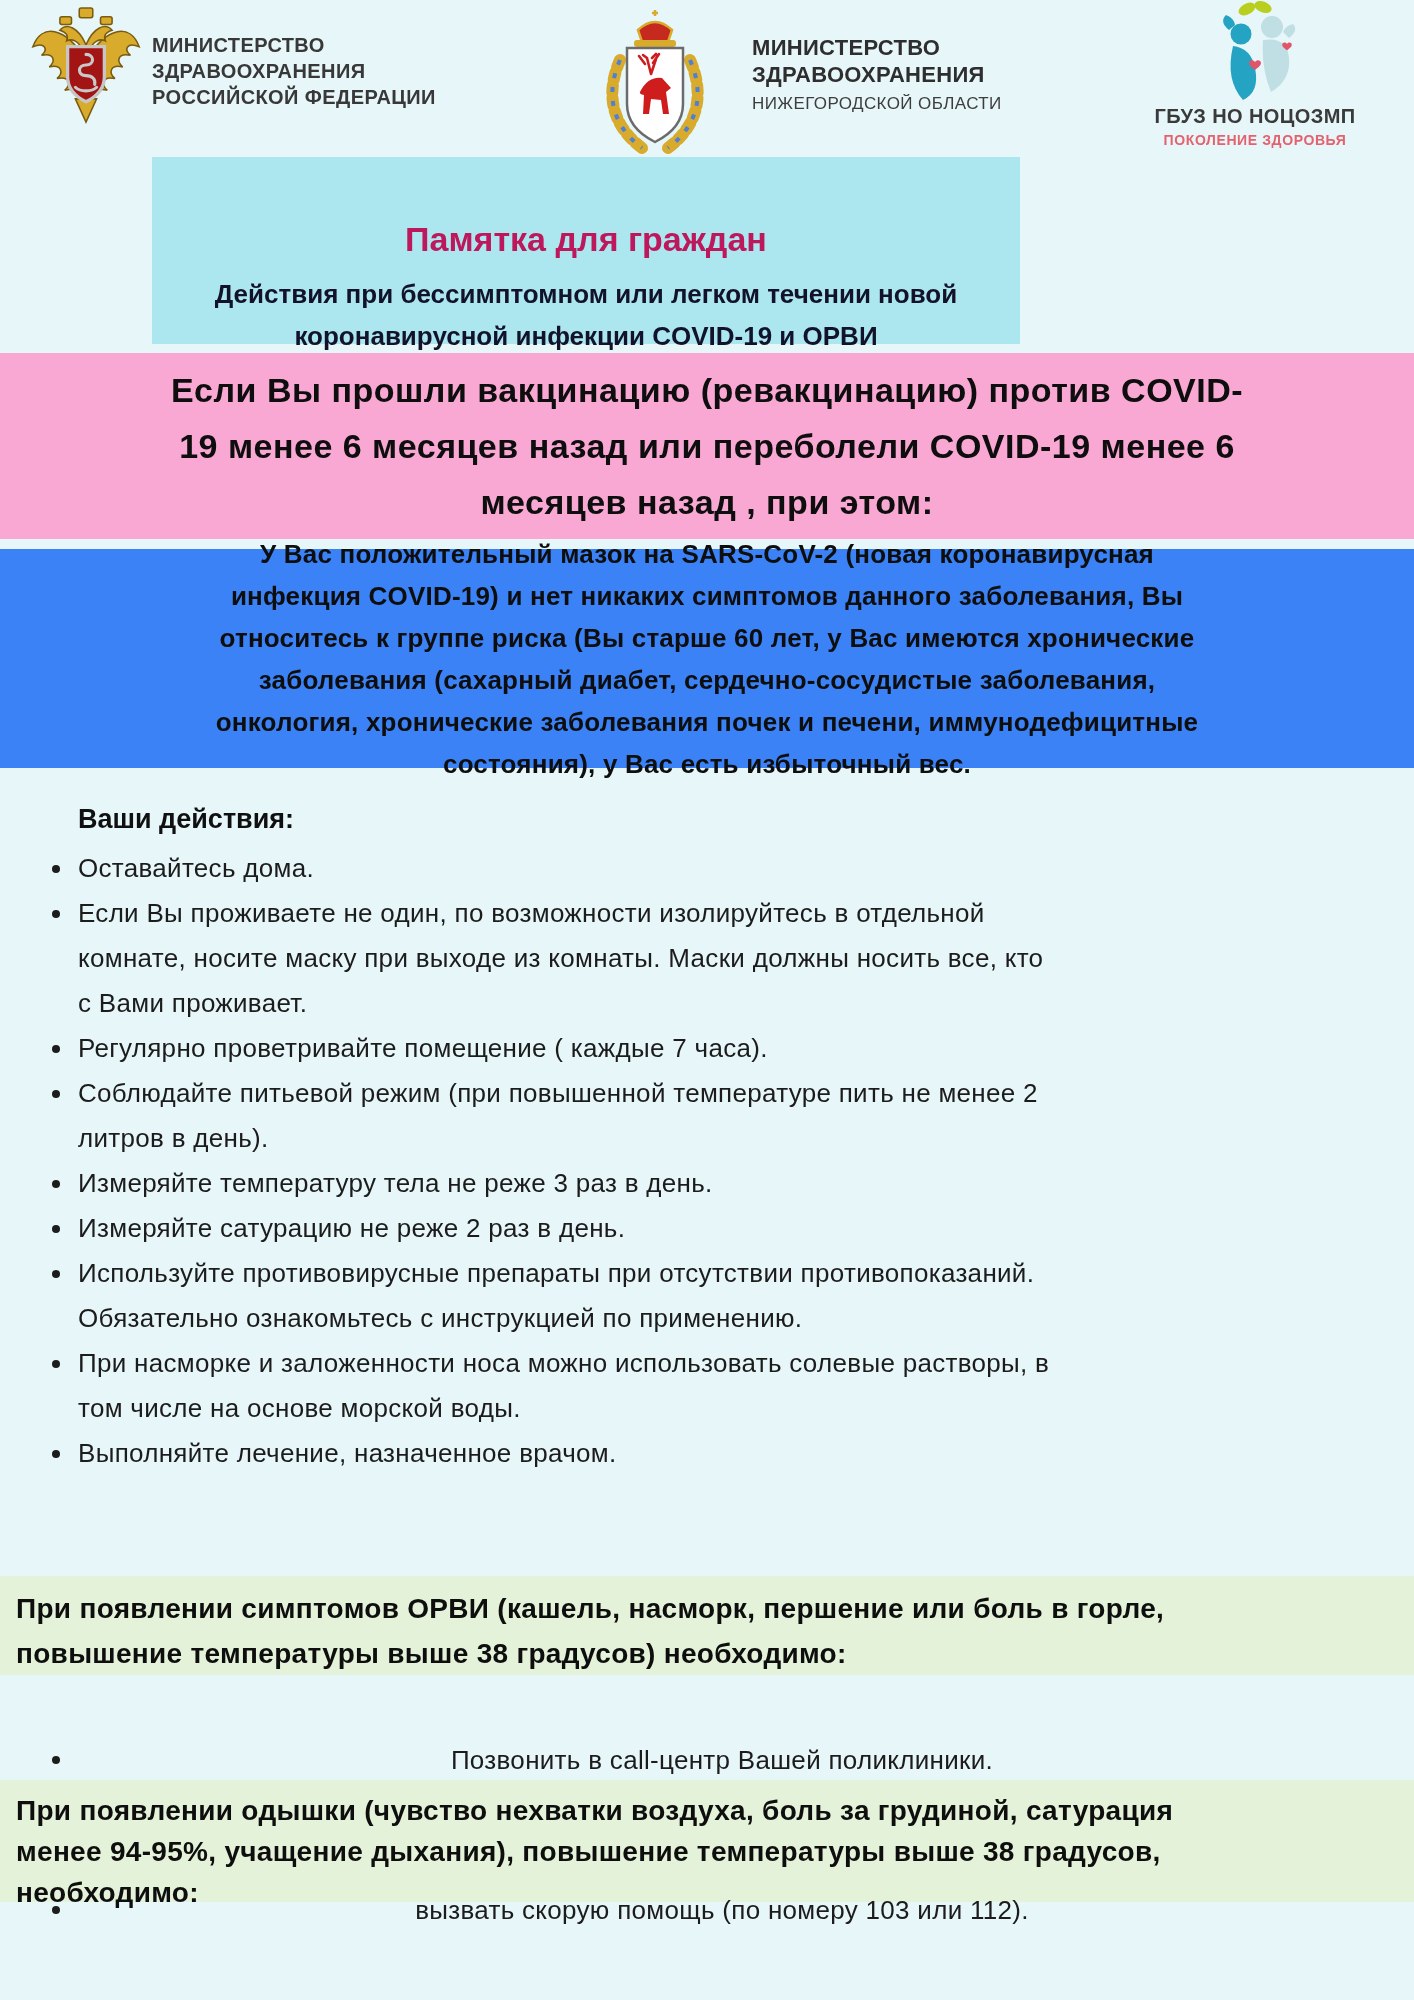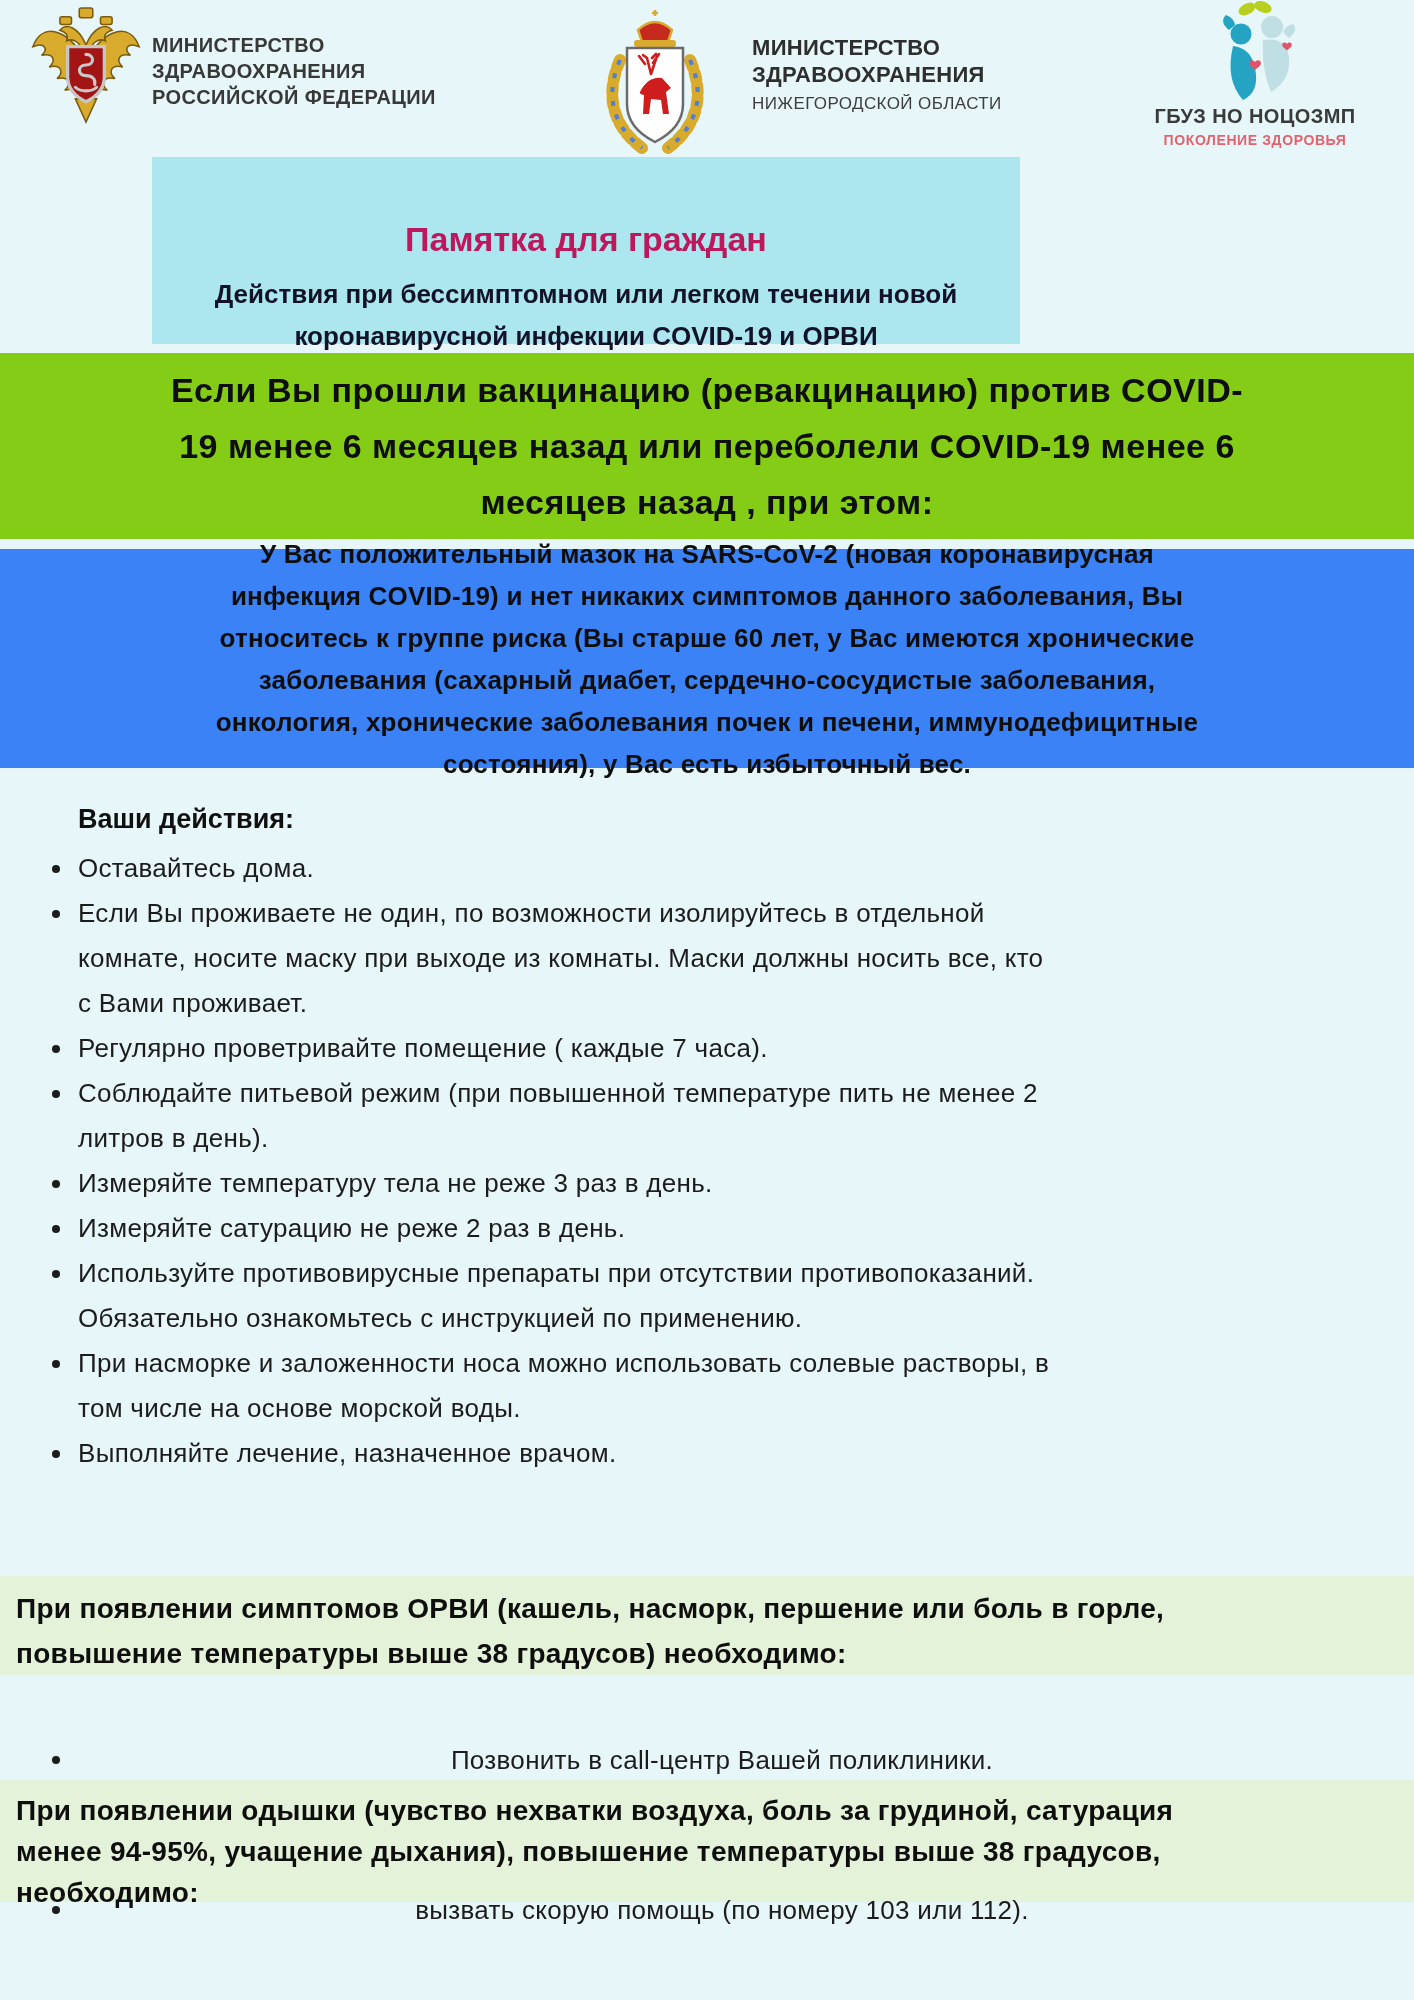--- a/index.html
+++ b/index.html
@@ -29,21 +29,21 @@
     position:absolute;left:152px;top:157px;width:868px;height:187px;
     background:#ace7ef;box-sizing:border-box;padding-top:18px;text-align:center;
   }
   .title-main{color:#be185d;font-weight:bold;font-size:34px;line-height:40px;margin-top:44px;}
   .title-sub{
     color:#12122a;font-weight:bold;font-size:26px;line-height:42px;
     margin:14px auto 0;max-width:800px;
   }
   
   .banner-blue{
-    position:absolute;left:0;top:353px;width:1414px;height:186px;background:#84cc16;
+    position:absolute;left:0;top:353px;width:1414px;height:186px;background:#f9a8d4;
     display:flex;align-items:center;justify-content:center;box-sizing:border-box;
   }
   .banner-blue-text{
     max-width:1080px;text-align:center;font-weight:bold;font-size:34px;line-height:56px;
     color:#0e0e0e;letter-spacing:.5px;
   }
   .banner-green{
     position:absolute;left:0;top:549px;width:1414px;height:219px;background:#3b82f6;
     display:flex;align-items:center;justify-content:center;box-sizing:border-box;
   }

